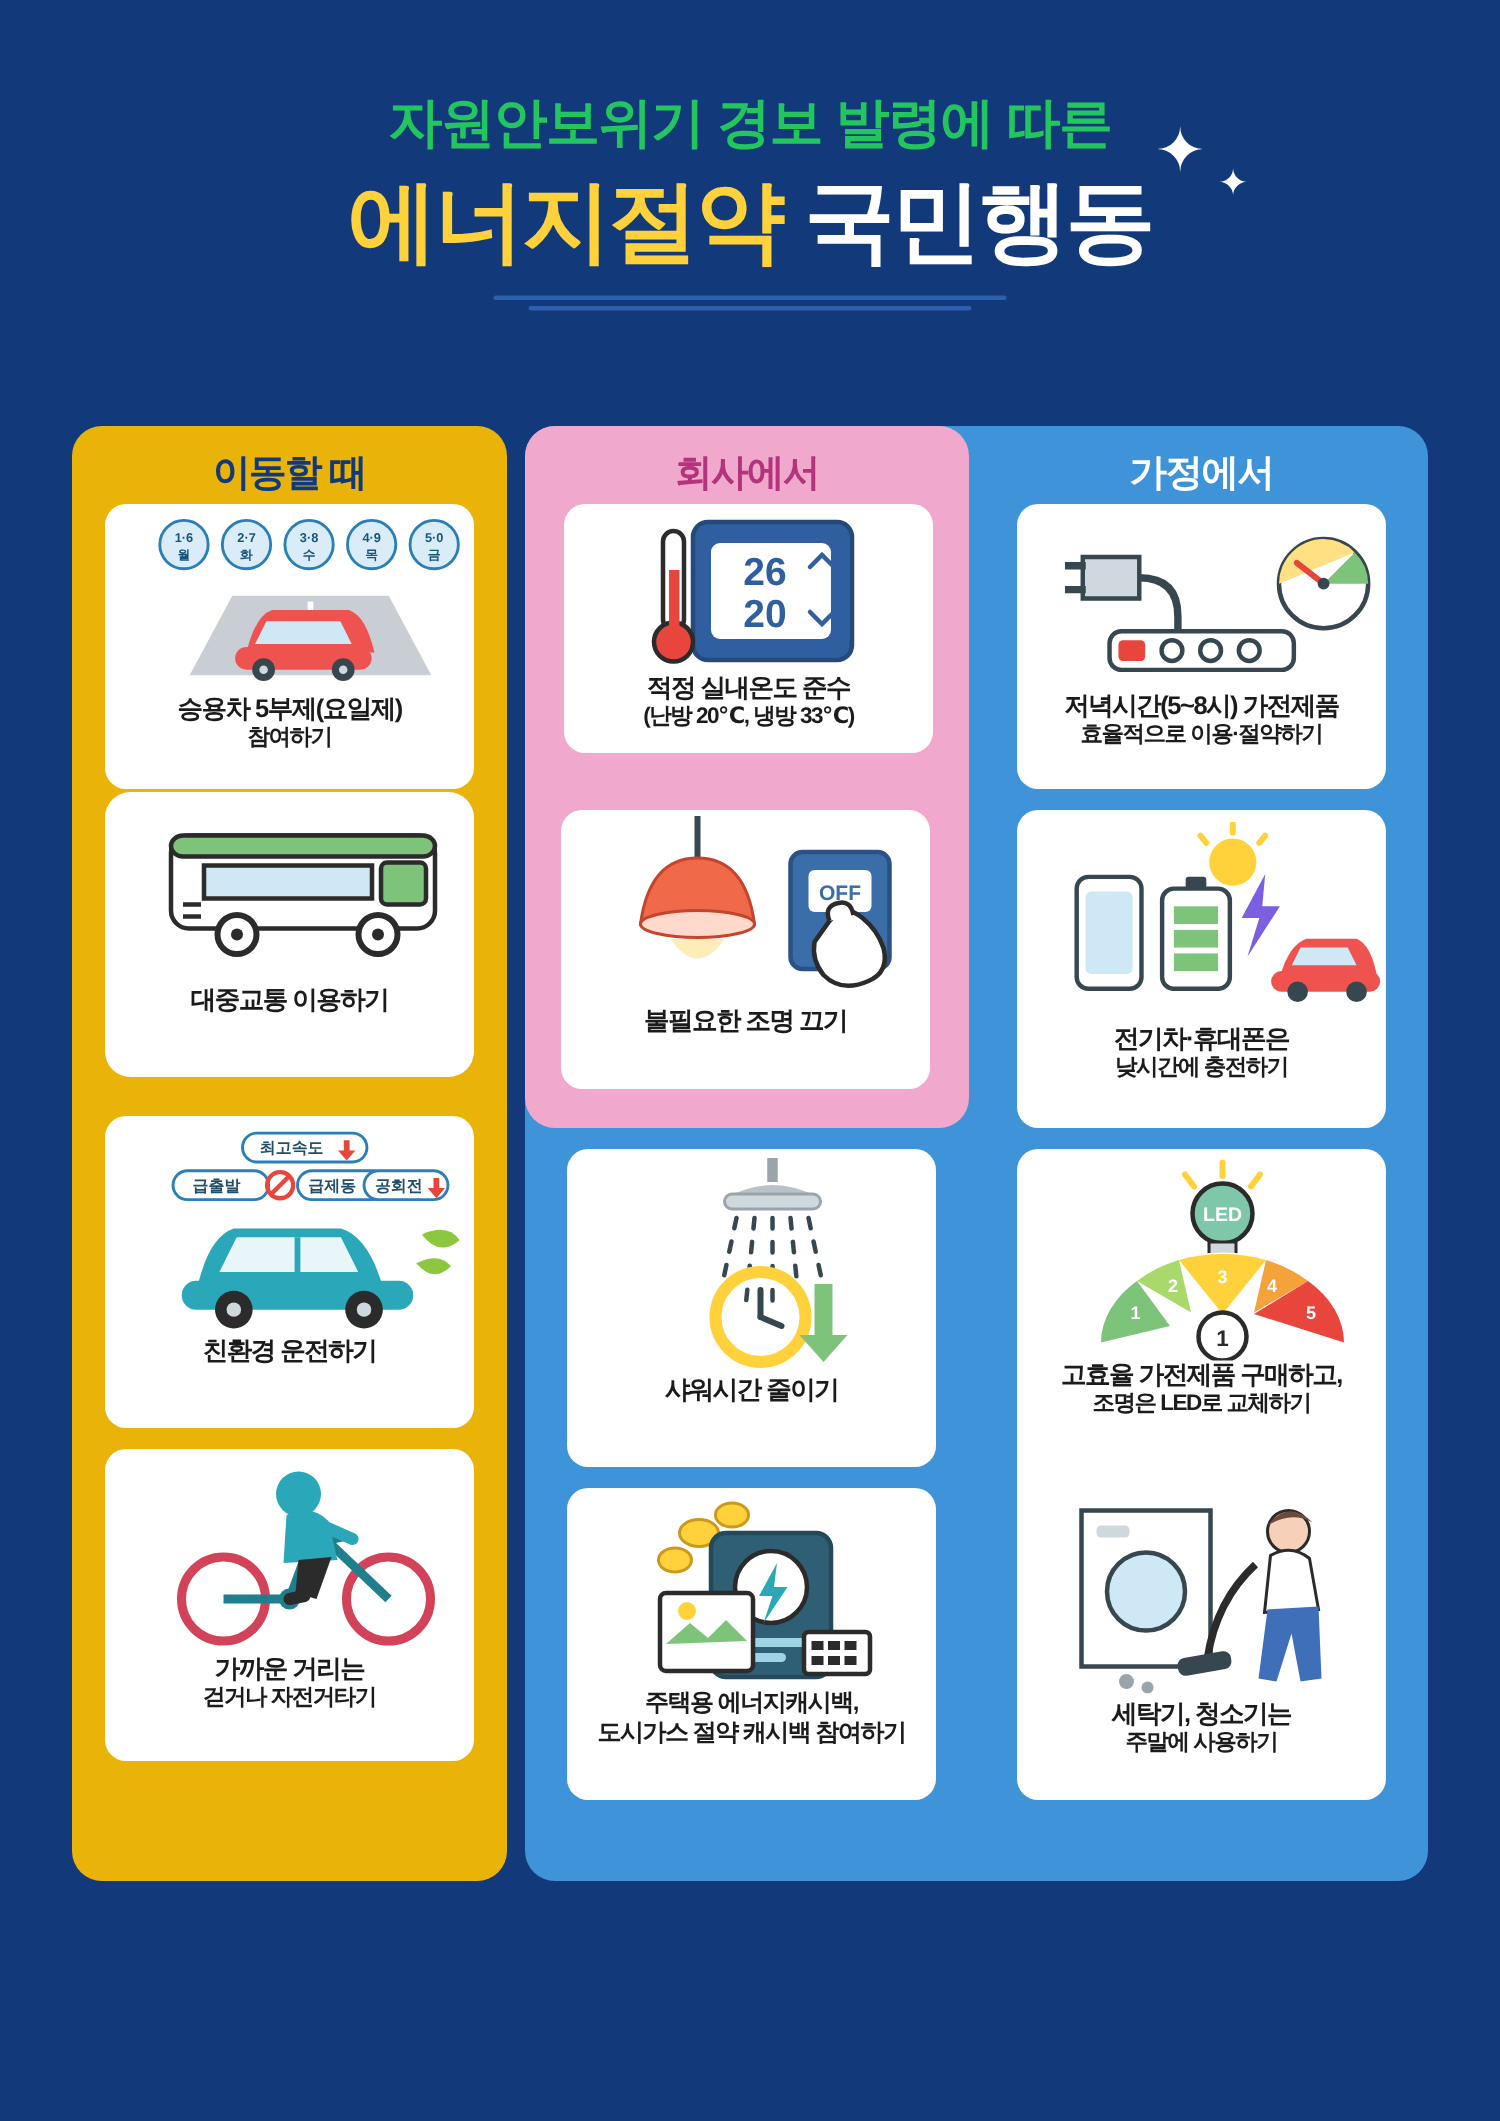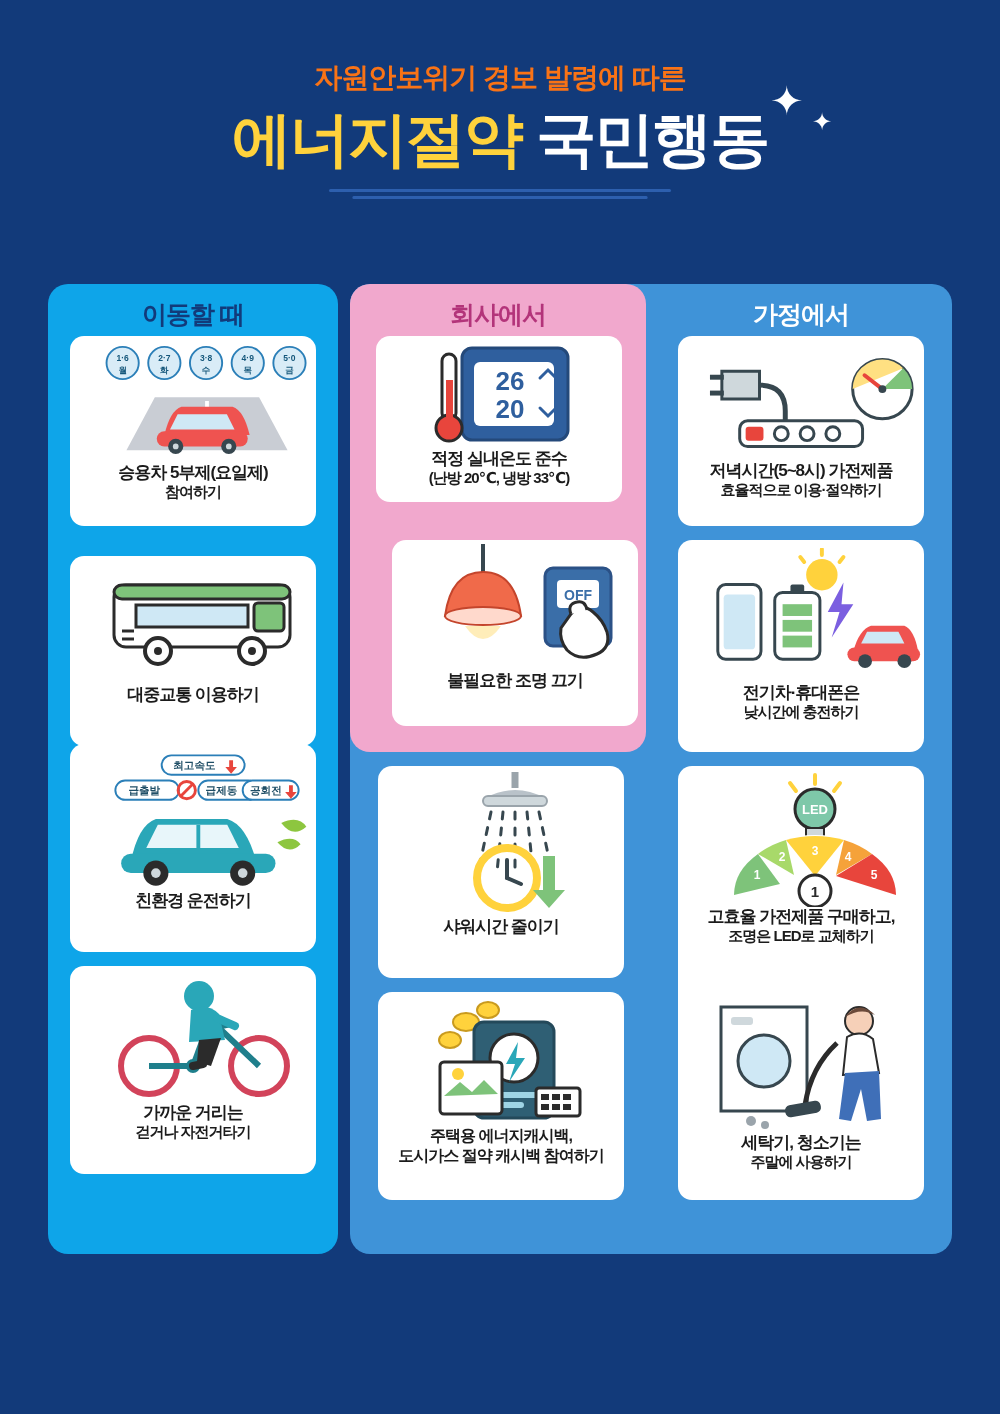--- a/index.html
+++ b/index.html
@@ -7,21 +7,21 @@
     width:1000px;height:1414px;
     background:#123a7a;
     font-family:"Liberation Sans","DejaVu Sans",sans-serif;
     overflow:hidden;position:relative;
   }
   .poster{position:relative;width:1000px;height:1414px;background:#123a7a;}
 
   
   .header{position:relative;padding-top:64px;text-align:center;}
   .h-line1{
-    color:#f97316;font-size:28px;font-weight:bold;letter-spacing:-1px;
+    color:#22c55e;font-size:36px;font-weight:bold;letter-spacing:-1px;
     line-height:1;margin:0 0 10px 0;
   }
   .h-line2{
     font-size:60px;font-weight:bold;letter-spacing:-2px;line-height:1.05;margin:16px;
   }
   .h-y{color:#ffd23c;}
   .h-w{color:#ffffff;}
   .underline{
     width:360px;height:14px;margin:12px auto 0 auto;position:relative;
   }
@@ -34,21 +34,21 @@
   .sparkles{position:absolute;right:150px;top:78px;width:90px;height:70px;}
   .spark{position:absolute;color:#ffffff;}
   .spark.s1{font-size:40px;left:10px;top:0px;}
   .spark.s2{font-size:24px;left:52px;top:30px;}
 
   
   .board{position:absolute;left:48px;top:284px;width:904px;}
 
   .col-left{
     position:absolute;left:0;top:0;width:290px;height:970px;
-    background:#0ea5e9;border-radius:20px;
+    background:#eab308;border-radius:20px;
   }
   .col-mid-top{
     position:absolute;left:302px;top:0;width:296px;height:468px;
     background:#f1a8cd;border-radius:20px;
   }
   .col-blue{
     position:absolute;left:302px;top:0;width:602px;height:970px;
     background:#3f93d8;border-radius:20px;z-index:0;
   }
   .col-blue-inner{position:absolute;left:0;top:0;width:602px;height:970px;}
@@ -153,21 +153,21 @@
               </g>
             </g>
           </svg>
         </div>
         <div class="cap" style="margin-top:6px;">
           <span>승용차 5부제(요일제)</span>
           <span class="sub">참여하기</span>
         </div>
       </div>
 
-      <div class="card abs" style="left:22px;top:272px;width:246px;height:190px;">
+      <div class="card abs" style="left:22px;top:244px;width:246px;height:190px;border-radius:17px;">
         <div class="art" style="height:128px;width:100%;">
           <svg width="210" height="110" viewBox="0 0 210 110">
             <rect x="12" y="20" width="176" height="62" rx="12" fill="#ffffff" stroke="#2b2b2b" stroke-width="3"></rect>
             <rect x="12" y="20" width="176" height="14" rx="8" fill="#7ec37a" stroke="#2b2b2b" stroke-width="3"></rect>
             <rect x="34" y="40" width="112" height="22" fill="#cfe8f5" stroke="#2b2b2b" stroke-width="3"></rect>
             <rect x="152" y="38" width="30" height="28" rx="4" fill="#7ec37a" stroke="#2b2b2b" stroke-width="3"></rect>
             <line x1="20" y1="66" x2="32" y2="66" stroke="#2b2b2b" stroke-width="3"></line>
             <line x1="20" y1="74" x2="32" y2="74" stroke="#2b2b2b" stroke-width="3"></line>
             <circle cx="56" cy="86" r="13" fill="#ffffff" stroke="#2b2b2b" stroke-width="4"></circle>
             <circle cx="150" cy="86" r="13" fill="#ffffff" stroke="#2b2b2b" stroke-width="4"></circle>
@@ -445,21 +445,21 @@
             <circle cx="21" cy="84" r="13" fill="#e8453c" stroke="#2b2b2b" stroke-width="3"></circle>
             <rect x="18" y="36" width="7" height="44" fill="#e8453c"></rect>
           </svg>
         </div>
         <div class="cap">
           <span>적정 실내온도 준수</span>
           <span class="sub">(난방 20℃, 냉방 33℃)</span>
         </div>
       </div>
 
-      <div class="card abs" style="left:42px;top:256px;width:246px;height:186px;">
+      <div class="card abs" style="left:24px;top:256px;width:246px;height:186px;">
         <div class="art" style="height:130px;width:100%;padding-top:4px;box-sizing:border-box;">
           <svg width="216" height="126" viewBox="0 0 216 126">
             <line x1="62" y1="0" x2="62" y2="28" stroke="#37474f" stroke-width="4"></line>
             <path d="M24 72 q6 -44 38 -44 q32 0 38 44 z" fill="#f06a4a" stroke="#c4452c" stroke-width="2"></path>
             <ellipse cx="62" cy="72" rx="38" ry="9" fill="#ffd9cc" stroke="#c4452c" stroke-width="2"></ellipse>
             <path d="M44 82 q18 26 36 0" fill="#ffe9a8" opacity="0.8"></path>
 
             <rect x="124" y="24" width="66" height="78" rx="8" fill="#3a6ea8" stroke="#2b5186" stroke-width="3"></rect>
             <rect x="136" y="36" width="42" height="28" rx="4" fill="#ffffff"></rect>
             <text x="157" y="56" font-size="14" font-weight="bold" fill="#3a6ea8" text-anchor="middle" font-family="Liberation Sans, sans-serif">OFF</text>

